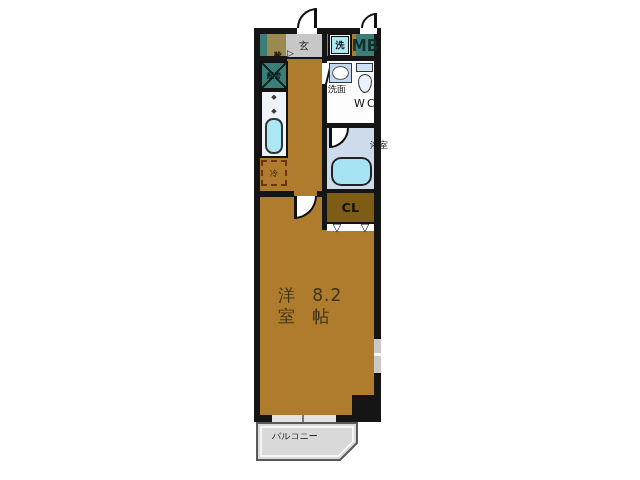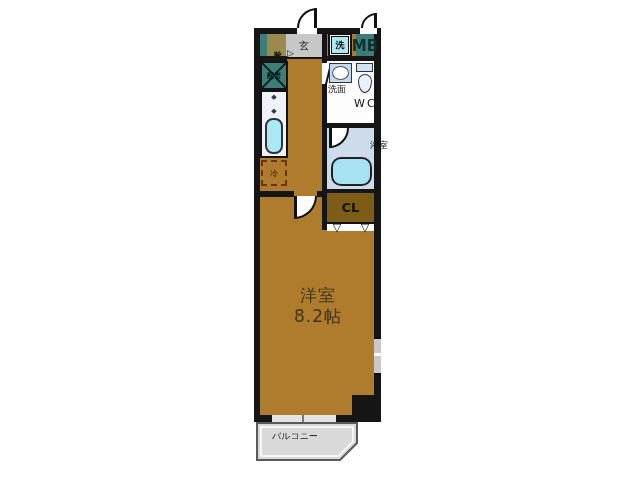--- a/index.html
+++ b/index.html
@@ -72,21 +72,21 @@
   .door-out{background:#fff;border-top:2px solid #111;border-left:2px solid #111;border-right:3px solid #111;border-top-left-radius:100% 100%;}
   .d-entrance{left:297px;top:8px;width:20px;height:20px;}
   .d-mb{left:361px;top:13px;width:16px;height:15px;}
   .gap-entrance{left:297px;top:28px;width:20px;height:6px;background:#fff;}
   .gap-mb{left:360px;top:28px;width:17px;height:6px;background:#fff;}
   .door-in{background:#fff;border-bottom:2px solid #111;border-right:2px solid #111;border-left:3px solid #111;border-bottom-right-radius:100% 100%;}
   .d-room{left:294px;top:196px;width:23px;height:23px;}
   .d-bath{left:329px;top:128px;width:20px;height:20px;}
 
   
-  .room-label{left:278px;top:284px;width:80px;height:44px;display:flex;flex-direction:column;align-items:center;justify-content:center;color:#3f3417;font-size:17px;line-height:21px;letter-spacing:1px;}
+  .room-label{left:278px;top:284px;width:80px;height:44px;display:flex;flex-direction:row;align-items:center;justify-content:center;color:#3f3417;font-size:17px;line-height:21px;letter-spacing:1px;}
 
   
   .win-right{left:374px;top:337px;width:7px;height:38px;background:#c9c9c9;border-top:2px solid #111;border-bottom:2px solid #111;}
   .win-right i{position:absolute;left:0;top:14px;width:7px;height:3px;background:#fff;}
   .win-bottom{left:272px;top:415px;width:64px;height:7px;background:#e3e3e3;}
   .win-bottom i{position:absolute;left:30px;top:0;width:2px;height:7px;background:#777;}
   .pillar{left:352px;top:395px;width:28px;height:27px;background:#151515;}
 
   
   .balcony{left:256px;top:422px;width:102px;height:39px;}

